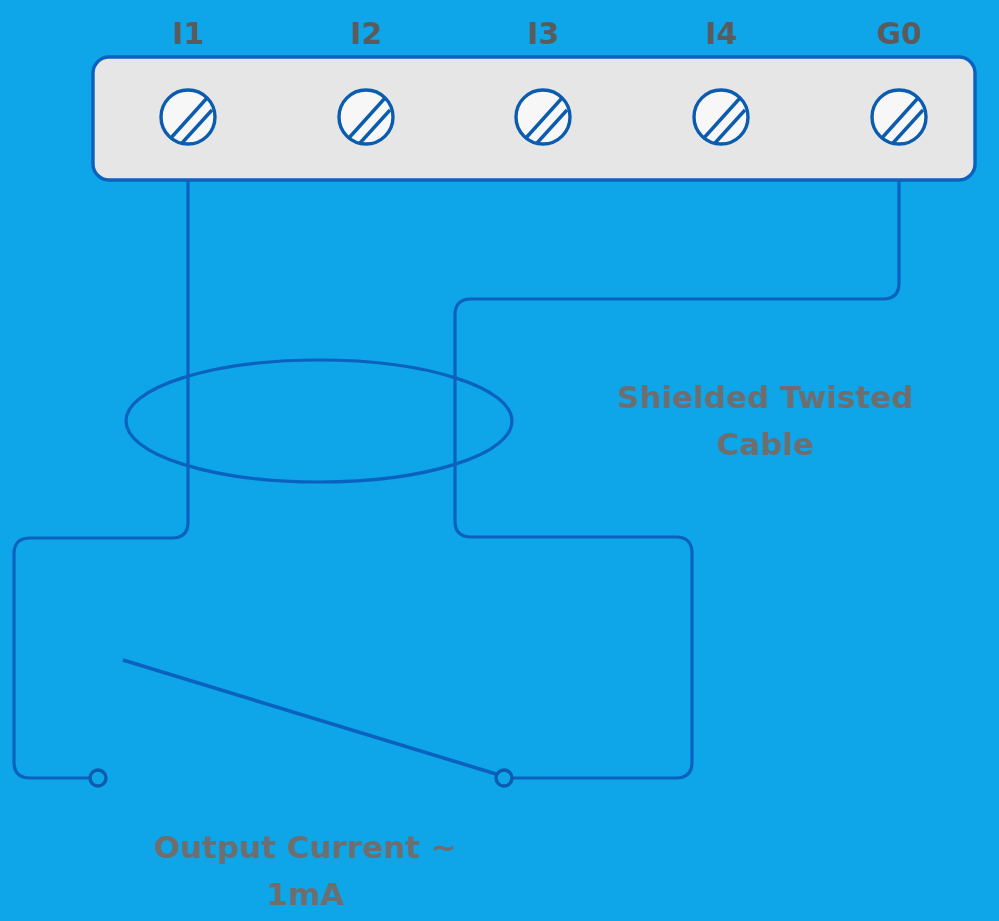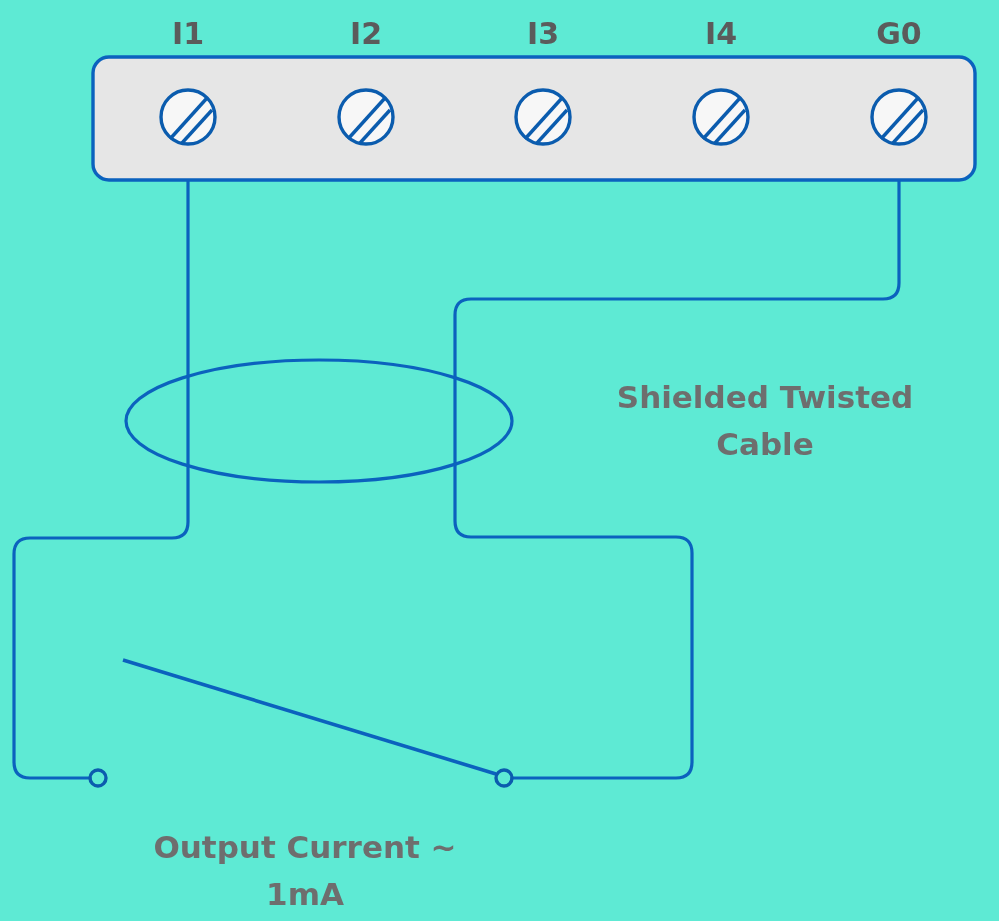--- a/index.html
+++ b/index.html
@@ -10,21 +10,21 @@
   body {
     width: 999px;
     height: 921px;
     overflow: hidden;
     font-family: "DejaVu Sans", sans-serif;
   }
   #diagram-root {
     position: relative;
     width: 999px;
     height: 921px;
-    background: #5eead4;
+    background: #0ea5e9;
   }
   svg#wiring-svg {
     display: block;
     width: 999px;
     height: 921px;
   }
   .wire {
     fill: none;
     stroke: #0b62be;
     stroke-width: 3.2;

